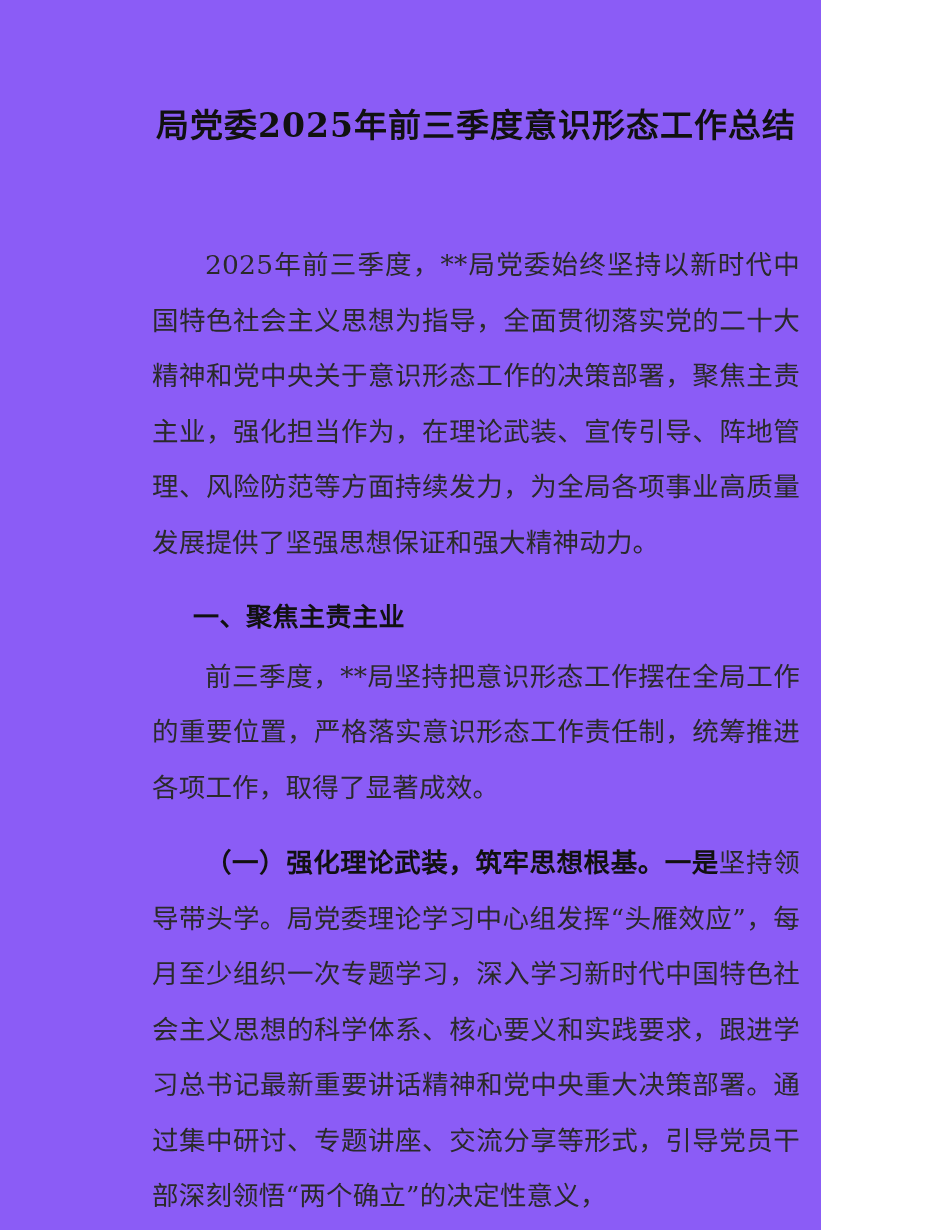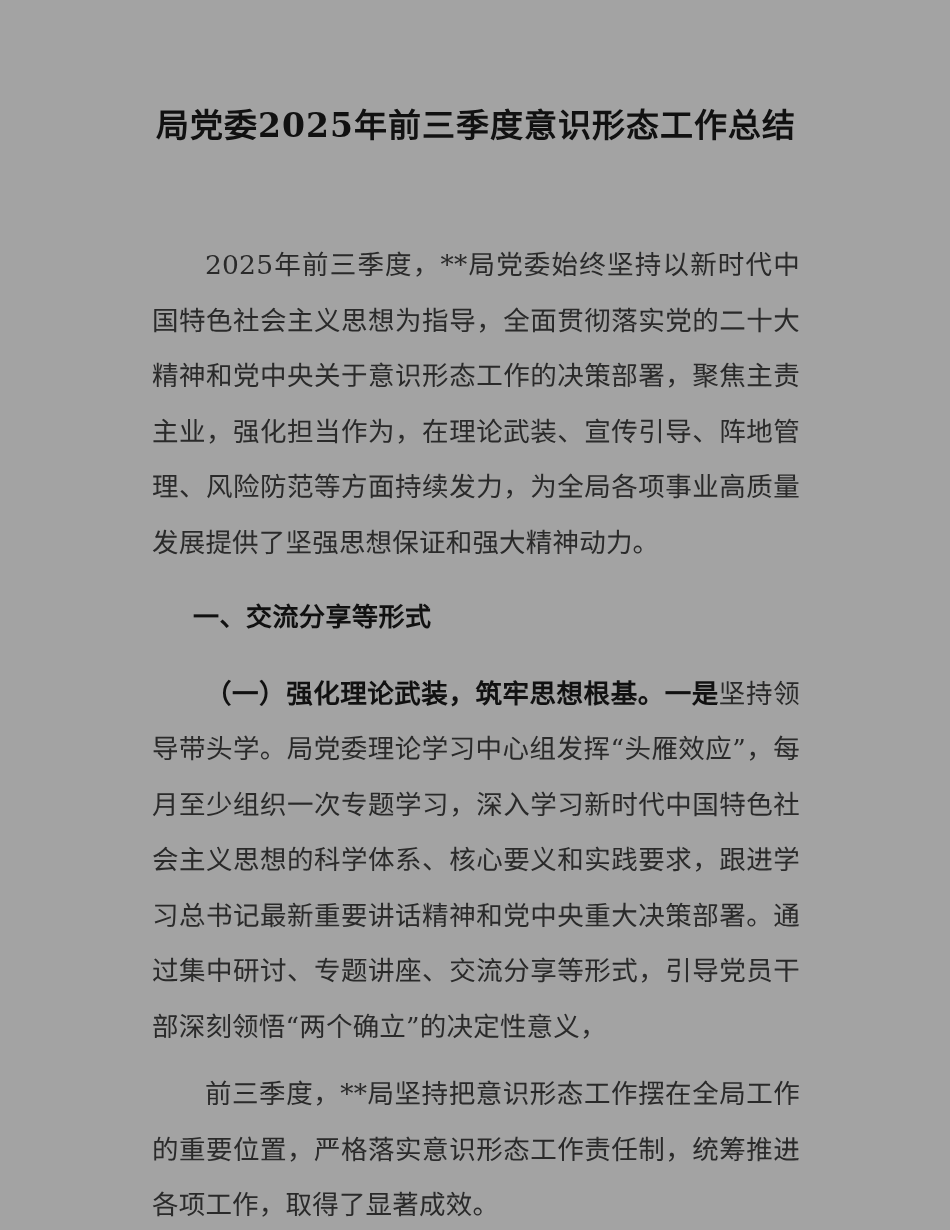--- a/index.html
+++ b/index.html
@@ -13,23 +13,23 @@
     width: 950px;
     height: 1230px;
     overflow: hidden;
     font-family: "DejaVu Serif", "Liberation Serif", serif;
     color: #1a1a1a;
     -webkit-font-smoothing: antialiased;
   }
 
   .page {
     position: relative;
-    width: 950px;
+    width: 821px;
     height: 1230px;
-    background: #a3a3a3;
+    background: #8b5cf6;
     box-sizing: border-box;
     padding: 16px;
   }
 
   .content {
     position: absolute;
     left: 140px;
     top: 0;
     width: 672px;
   }
@@ -100,22 +100,22 @@
 </head>
 <body>
 
 <div class="page">
   <div class="content">
 
     <h1 class="doc-title">局党委2025年前三季度意识形态工作总结</h1>
 
     <p class="para first-body">2025年前三季度，**局党委始终坚持以新时代中国特色社会主义思想为指导，全面贯彻落实党的二十大精神和党中央关于意识形态工作的决策部署，聚焦主责主业，强化担当作为，在理论武装、宣传引导、阵地管理、风险防范等方面持续发力，为全局各项事业高质量发展提供了坚强思想保证和强大精神动力。</p>
 
-    <h2 class="heading-1">一、交流分享等形式</h2>
+    <h2 class="heading-1">一、聚焦主责主业</h2>
+
+    <p class="para after-heading">前三季度，**局坚持把意识形态工作摆在全局工作的重要位置，严格落实意识形态工作责任制，统筹推进各项工作，取得了显著成效。</p>
 
     <p class="para subsection">
       <span class="bold-run">（一）强化理论武装，筑牢思想根基。一是</span><span>坚持领导带头学。局党委理论学习中心组发挥“头雁效应”，每月至少组织一次专题学习，深入学习新时代中国特色社会主义思想的科学体系、核心要义和实践要求，跟进学习总书记最新重要讲话精神和党中央重大决策部署。通过集中研讨、专题讲座、交流分享等形式，引导党员干部深刻领悟“两个确立”的决定性意义，</span>
     </p>
 
-    <p class="para after-heading">前三季度，**局坚持把意识形态工作摆在全局工作的重要位置，严格落实意识形态工作责任制，统筹推进各项工作，取得了显著成效。</p>
-
   </div>
 </div>
 
 </body></html>

